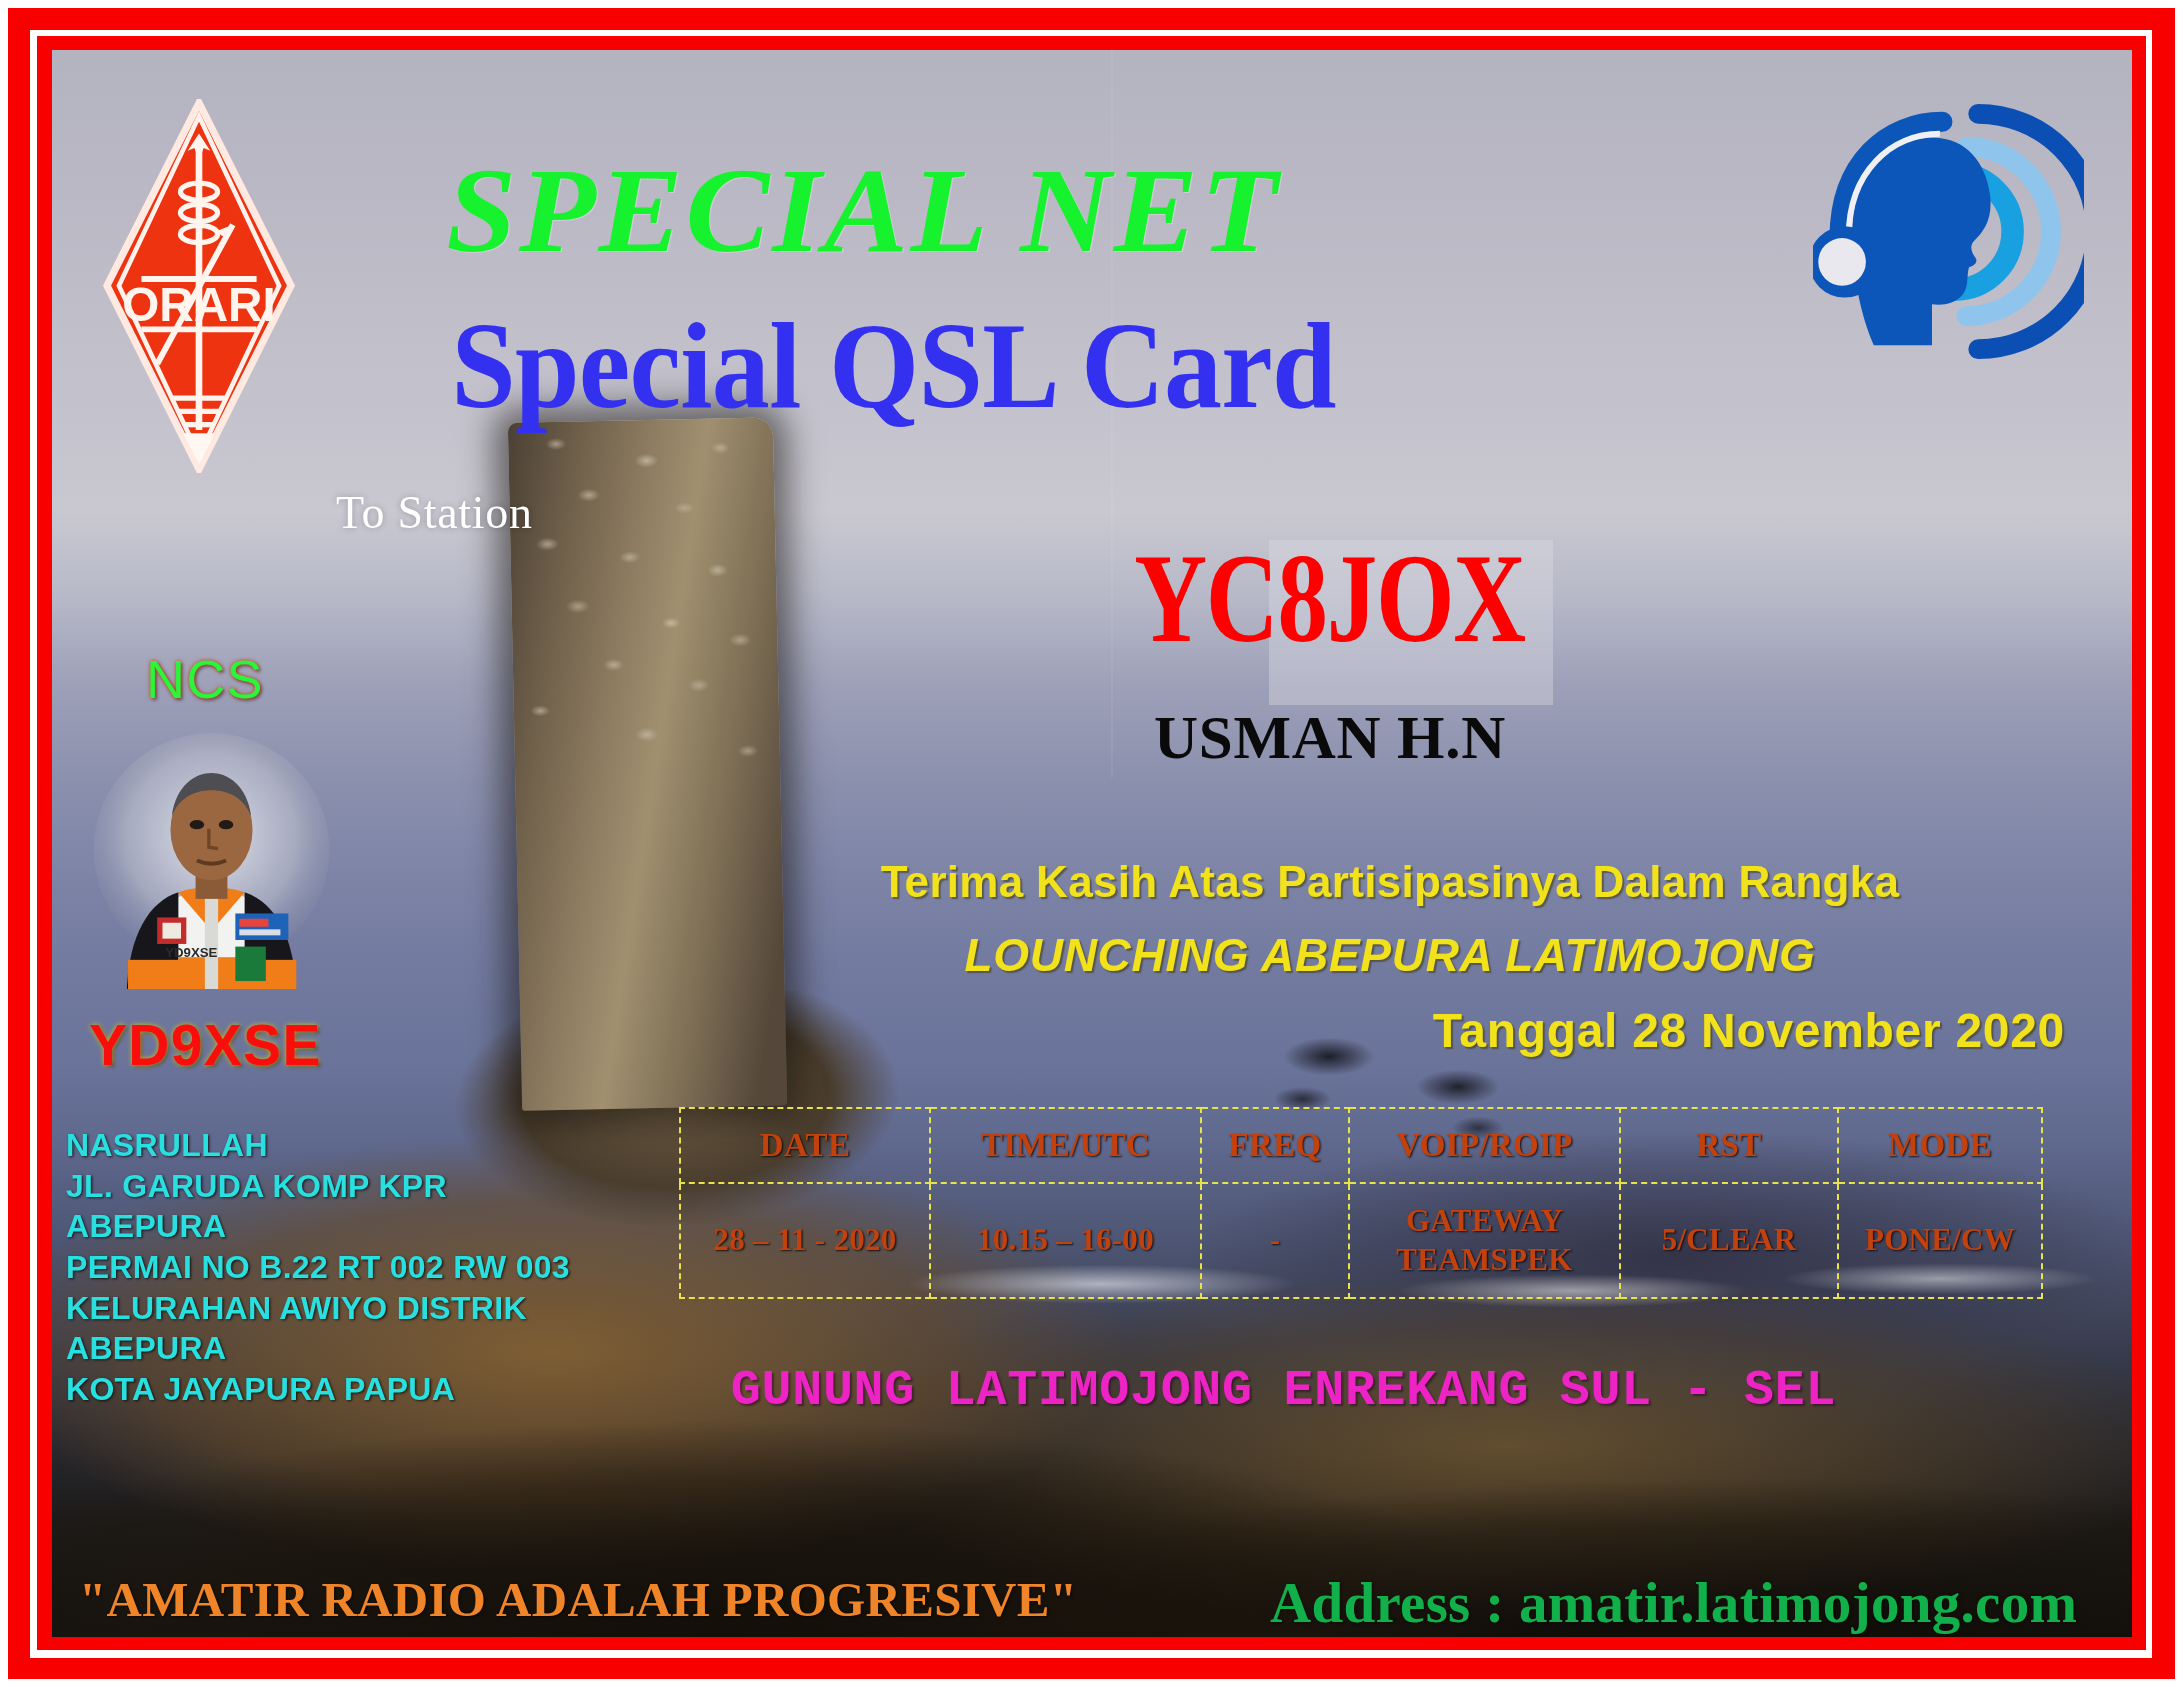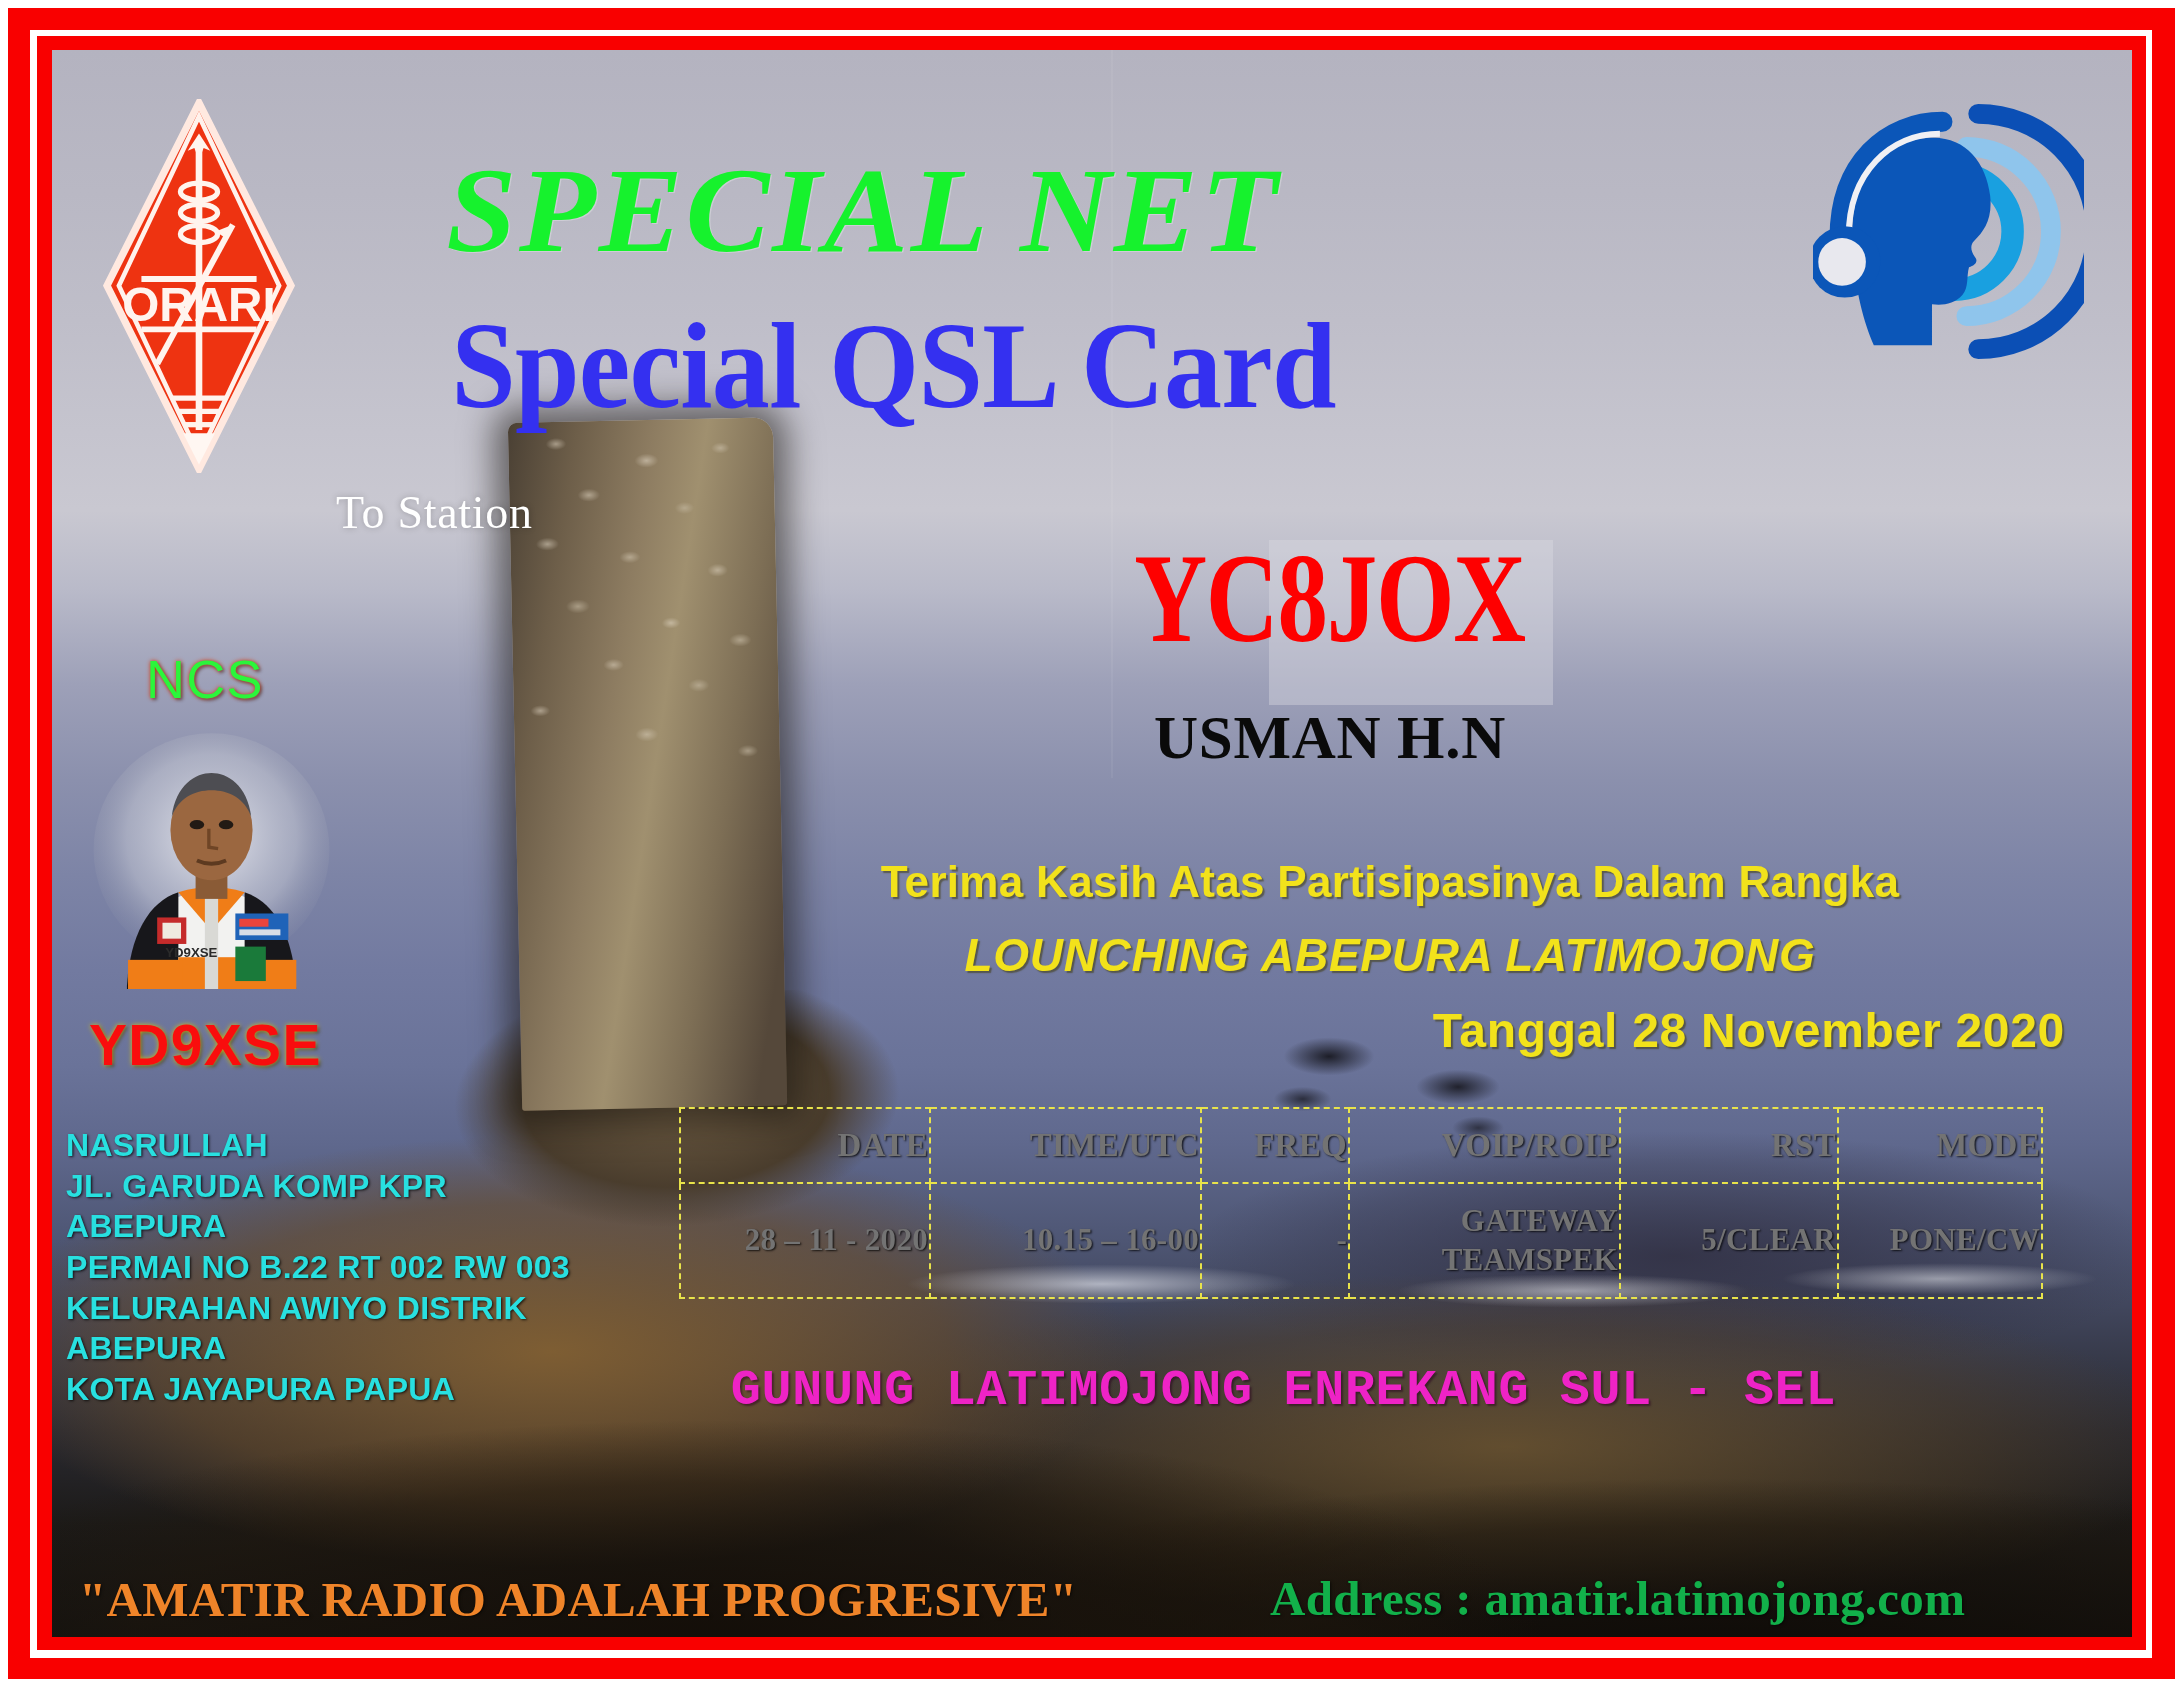--- a/index.html
+++ b/index.html
@@ -122,22 +122,22 @@
   #event-block{position:absolute;left:715px;top:860px;width:1350px;text-align:center;}
   .ev-line{font-family:"Liberation Sans",sans-serif;font-weight:700;color:#f2e21b;line-height:1;
     text-shadow:2px 2px 1.3px rgba(60,55,10,.55);}
   #ev-thanks{font-size:44px;letter-spacing:0.3px;}
   #ev-launch{font-size:46px;font-style:italic;margin-top:28px;letter-spacing:0.7px;}
   #ev-date{font-size:48px;margin-top:29px;letter-spacing:0.7px;text-align:right;}
 
   
   #log-table{position:absolute;left:679px;top:1107px;width:1363px;height:183px;
     border-collapse:collapse;table-layout:fixed;}
-  #log-table td{border:2px dashed #e8e34a;text-align:right;vertical-align:middle;
-    font-family:"Liberation Serif",serif;font-weight:700;color:#737373;
+  #log-table td{border:2px dashed #e8e34a;text-align:center;vertical-align:middle;
+    font-family:"Liberation Serif",serif;font-weight:700;color:#c2410c;
     text-shadow:1.3px 1.3px 2px rgba(0,0,0,.75);}
   #log-table tr.hdr td{height:71px;font-size:33px;letter-spacing:0.3px;}
   #log-table tr.val td{height:111px;font-size:31px;letter-spacing:0.3px;line-height:1.25;}
   #log-table col.c-date{width:250px;}
   #log-table col.c-time{width:271px;}
   #log-table col.c-freq{width:148px;}
   #log-table col.c-voip{width:271px;}
   #log-table col.c-rst{width:218px;}
   #log-table col.c-mode{width:204px;}
 
@@ -159,21 +159,21 @@
   #address{position:absolute;left:66px;top:1125px;font-family:"Liberation Sans",sans-serif;
     font-weight:700;font-size:32px;color:#28e0e0;line-height:1.27;letter-spacing:0.3px;
     text-shadow:1.3px 1.3px 2.6px rgba(0,0,0,.75);}
   #address div{white-space:nowrap;}
 
   
   #footer-motto{position:absolute;left:79px;top:1571px;font-family:"Liberation Serif",serif;
     font-weight:700;font-size:49px;color:#ef8429;letter-spacing:0.3px;
     text-shadow:1.3px 1.3px 2.6px rgba(0,0,0,.55);}
   #footer-address{position:absolute;left:1270px;top:1570px;font-family:"Liberation Serif",serif;
-    font-weight:700;font-size:49px;color:#12b04a;letter-spacing:0.3px;
+    font-weight:700;font-size:57px;color:#12b04a;letter-spacing:0.3px;
     text-shadow:1.3px 1.3px 2.6px rgba(0,0,0,.55);}
 </style>
 </head>
 <body>
 
 <div id="card">
 
   <div id="frame-red-outer"></div>
   <div id="frame-white-gap"></div>
   <div id="frame-red-inner"></div>

